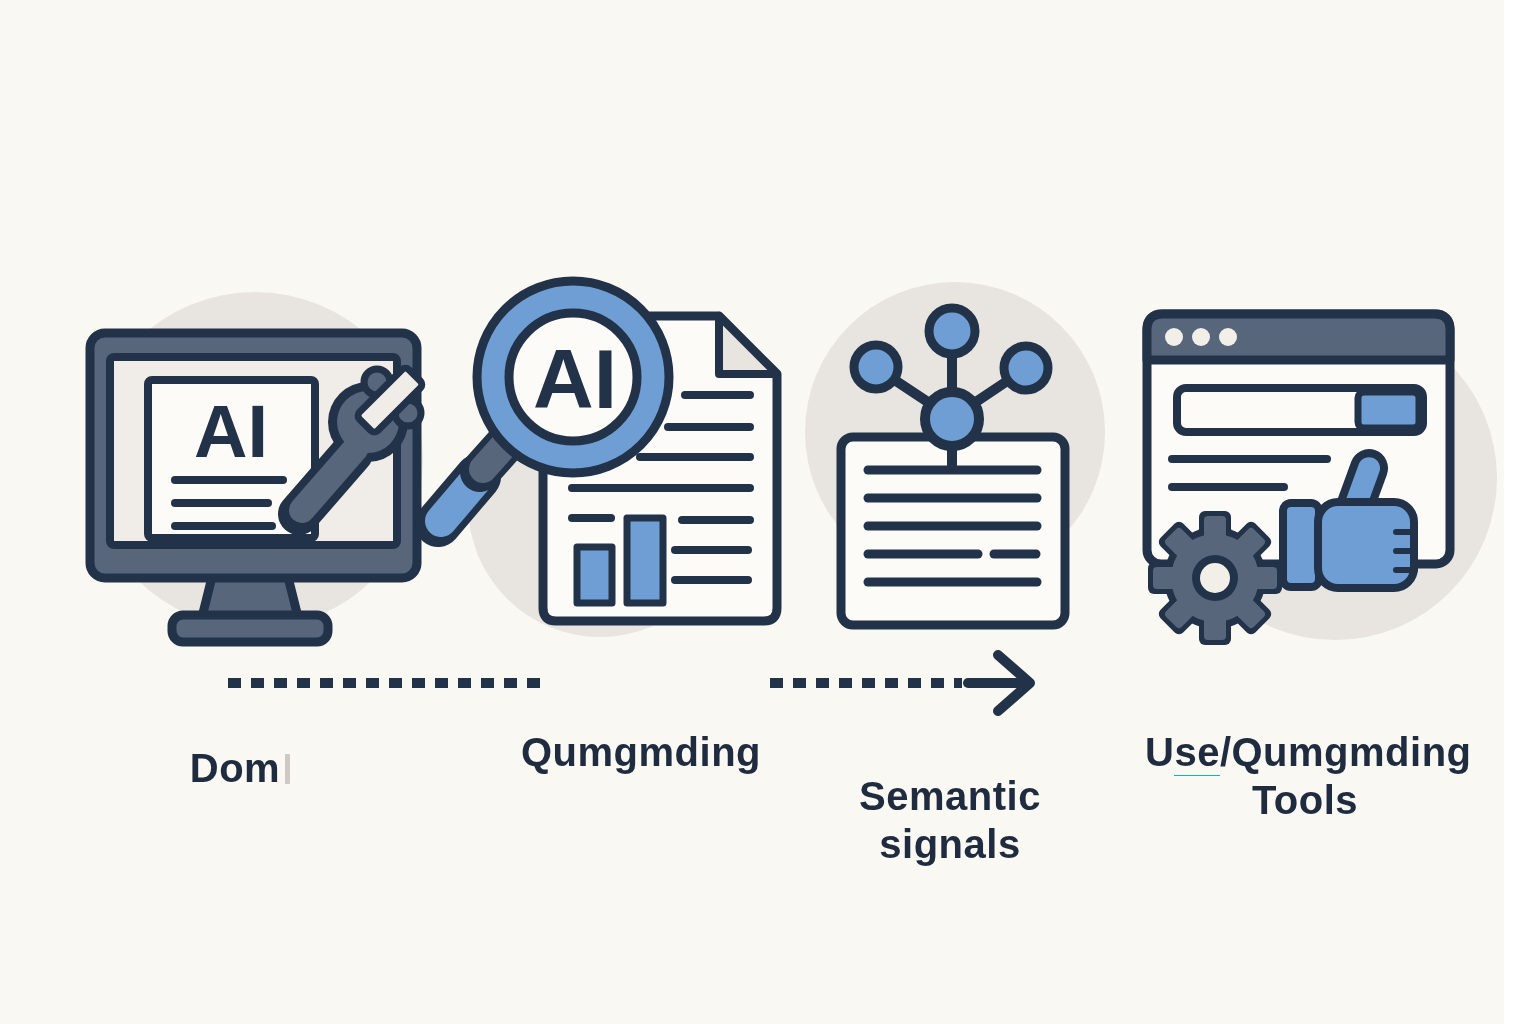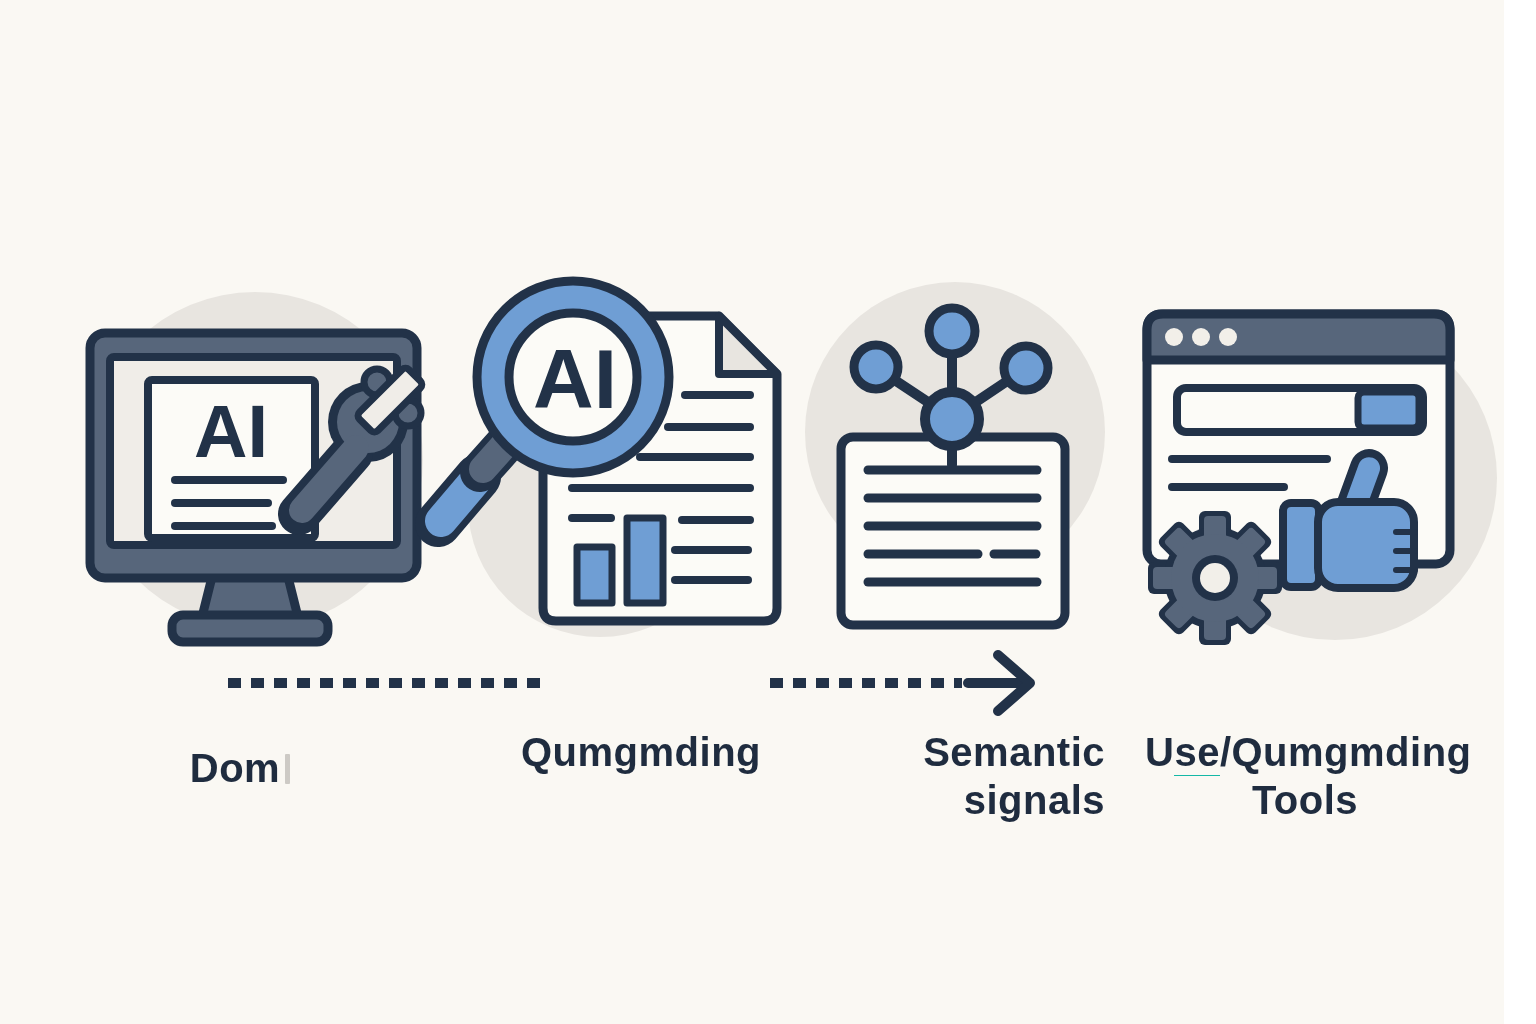--- a/index.html
+++ b/index.html
@@ -179,21 +179,21 @@
 </svg>
 
 <div class="label" style="left:90px;top:744px;width:300px;">
   <span>Dom</span><span class="ghost-bar"></span>
 </div>
 
 <div class="label" style="left:466px;top:728px;width:350px;">
   <span>Qumgmding</span>
 </div>
 
-<div class="label" style="left:795px;top:728px;width:310px;text-align:right;">
+<div class="label" style="left:795px;top:772px;width:310px;">
   <span>Semantic</span><br>
   <span>signals</span>
 </div>
 
 <div class="label" style="left:1145px;top:728px;width:320px;">
   <span>U</span><span class="ul">se</span><span>/Qumgmding</span><br>
   <span>Tools</span>
 </div>
 
 </div>

